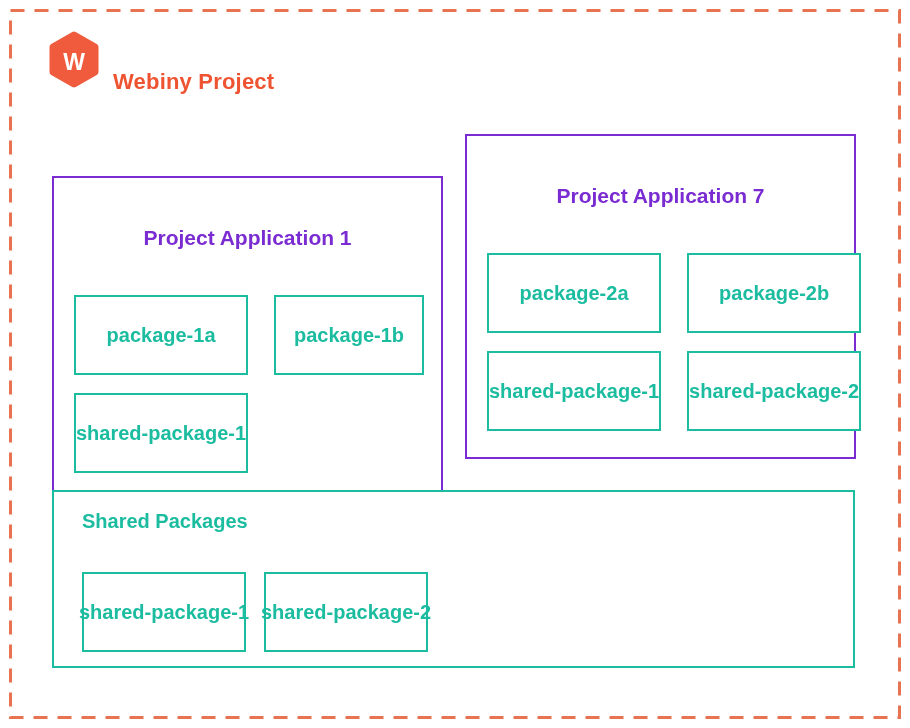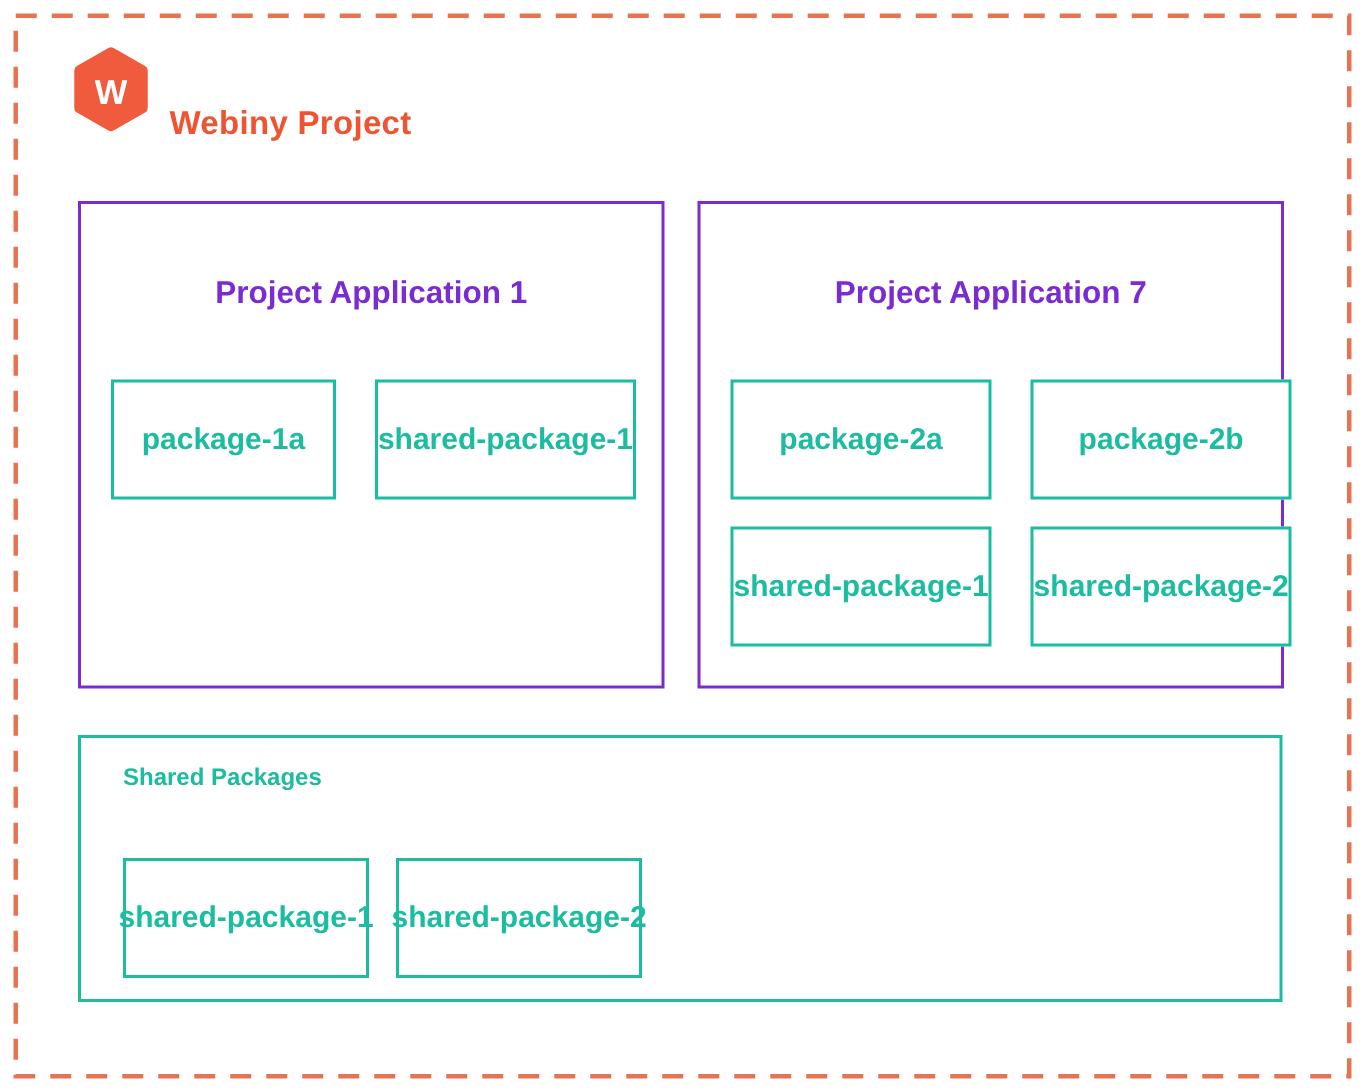--- a/index.html
+++ b/index.html
@@ -36,21 +36,21 @@
   
   .app-box {
     position: absolute;
     top: 134px;
     height: 325px;
     width: 391px;
     border: 2px solid #7A2BD1;
     box-sizing: border-box;
     background: #ffffff;
   }
-  .app-box.app-1 { left: 52px; }
+  .app-box.app-1 { left: 52px; margin-top: 42px; }
   .app-box.app-2 { left: 465px; }
   .app-title {
     position: absolute;
     top: 48px;
     left: 0;
     right: 0;
     text-align: center;
     color: #7A2BD1;
     font-size: 21px;
     font-weight: 700;
@@ -87,21 +87,21 @@
     height: 178px;
     border: 2px solid #1BBC9F;
     box-sizing: border-box;
     background: #ffffff;
   }
   .shared-title {
     position: absolute;
     left: 28px;
     top: 18px;
     color: #1BBC9F;
-    font-size: 16px;
+    font-size: 20px;
     font-weight: 700;
   }
   .shared-grid {
     position: absolute;
     left: 28px;
     top: 80px;
     display: flex;
     gap: 18px;
   }
   .shared-grid .pkg { width: 164px; }
@@ -120,20 +120,21 @@
       <polygon points="52,8 94,32 94,82 52,106 10,82 10,32" fill="#EF5B3C" stroke="#EF5B3C" stroke-width="14" stroke-linejoin="round"></polygon>
       <text x="52" y="77" text-anchor="middle" font-size="46" font-weight="bold" fill="#ffffff" font-family="Liberation Sans, sans-serif">W</text>
     </svg>
     <span class="brand-title">Webiny Project</span>
   </div>
 
   <div class="app-box app-1">
     <div class="app-title">Project Application 1</div>
     <div class="pkg-grid">
       <div class="pkg">package-1a</div>
+      <div class="pkg">package-1b</div>
       <div class="pkg">shared-package-1</div>
     </div>
   </div>
 
   <div class="app-box app-2">
     <div class="app-title">Project Application 7</div>
     <div class="pkg-grid">
       <div class="pkg">package-2a</div>
       <div class="pkg">package-2b</div>
       <div class="pkg">shared-package-1</div>

